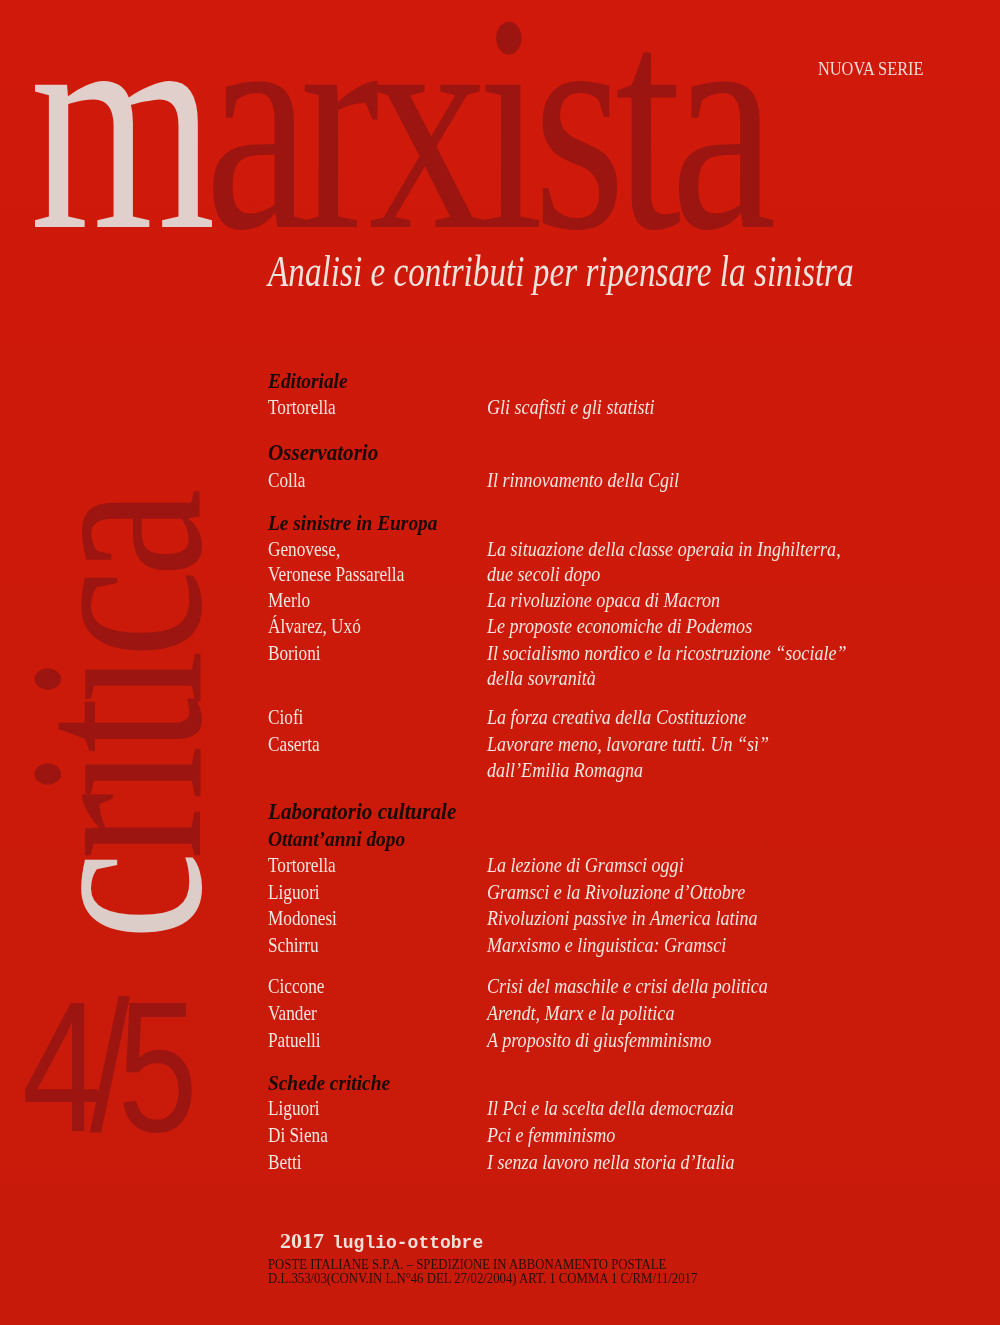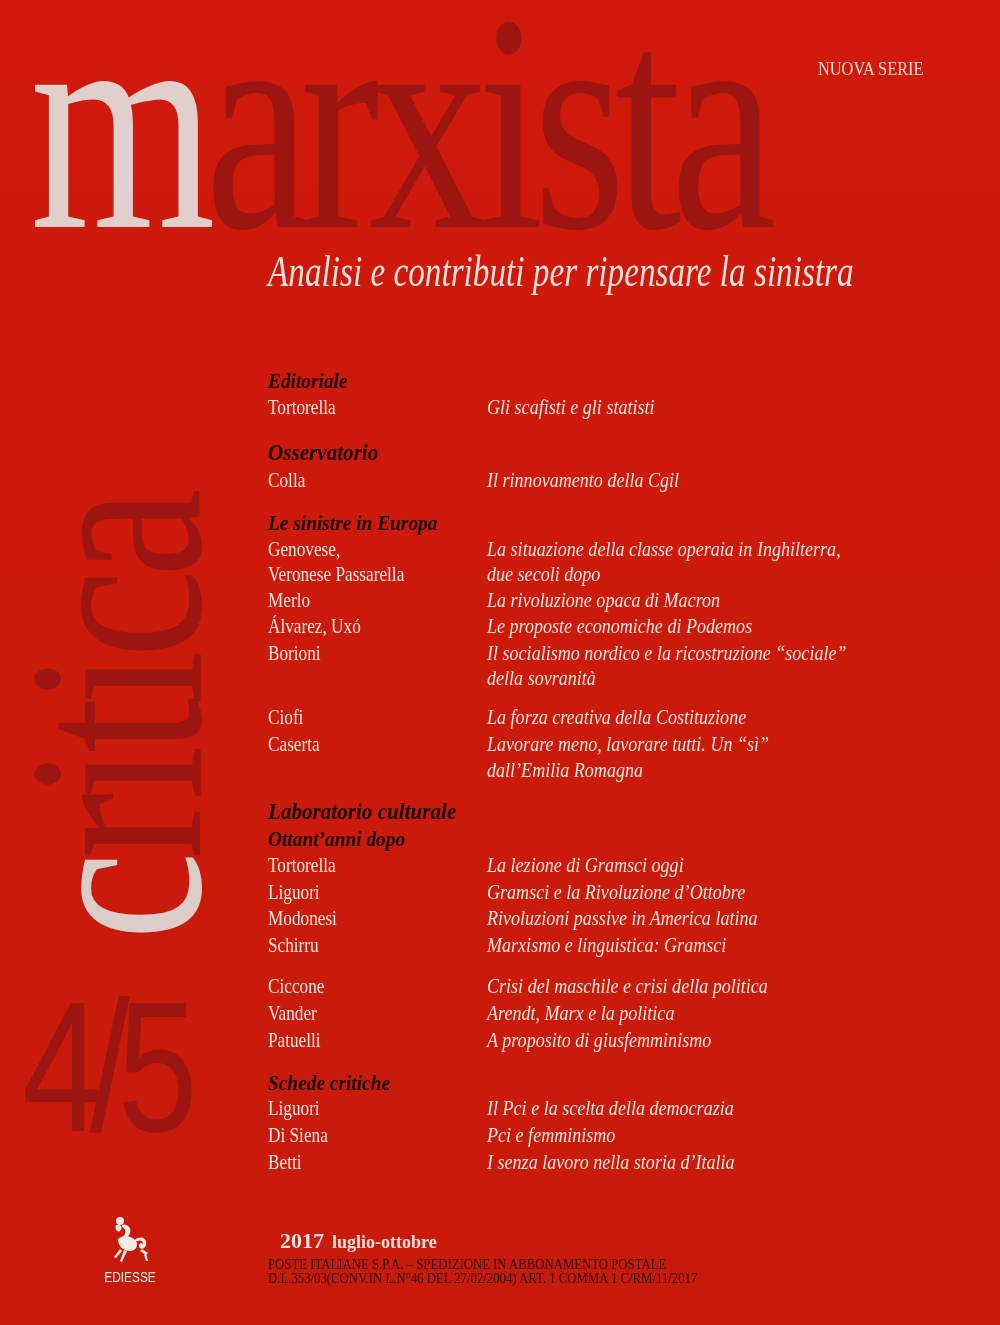--- a/index.html
+++ b/index.html
@@ -67,21 +67,21 @@
     position: absolute; left: 487px; color: #f3e6e1; font-size: 21px; font-style: italic;
     white-space: nowrap; transform: scaleX(0.86); transform-origin: left top;
   }
 
   
   .year {
     position: absolute; left: 268px; top: 1228px; color: #efe1da; font-weight: bold;
     white-space: nowrap;
   }
   .year .y { font-size: 22px; margin-left: 12px; }
-  .year .period { font-size: 18px; margin-left: 4px; }
+  .year .period { font-size: 18px; margin-left: 4px; font-family: Liberation Mono, monospace; }
   .postal {
     position: absolute; left: 268px; top: 1257px; color: #2a0c08; font-size: 14.5px;
     line-height: 14px; white-space: nowrap; transform: scaleX(0.88); transform-origin: left top;
   }
 
   
   .publisher { position: absolute; left: 90px; top: 1215px; width: 80px; text-align: center; }
   .publisher svg { display: block; margin: 0 auto; }
   .publisher-name {
     font-family: "Liberation Sans", "DejaVu Sans", sans-serif;
@@ -180,34 +180,14 @@
 
   <div class="year">
     <span class="y">2017</span>
     <span class="period">luglio-ottobre</span>
   </div>
   <div class="postal">
     <div>POSTE ITALIANE S.P.A. – SPEDIZIONE IN ABBONAMENTO POSTALE</div>
     <div>D.L.353/03(CONV.IN L.N°46 DEL 27/02/2004) ART. 1 COMMA 1  C/RM/11/2017</div>
   </div>
 
-  <div class="publisher">
-    <svg width="44" height="52" viewBox="0 0 44 52">
-      <g fill="#f5ebe6">
-
-        <circle cx="12" cy="6" r="4"></circle>
-        <path d="M8 10 C6 14, 10 18, 12 16 C14 14, 14 12, 12 10 Z"></path>
-        <path d="M14 10 C18 8, 24 12, 22 18 C21 22, 16 24, 14 22 C18 20, 19 14, 14 12 Z"></path>
-
-        <path d="M10 24 C14 20, 24 20, 28 26 C31 30, 28 36, 22 36 C16 36, 10 32, 10 24 Z"></path>
-
-        <path d="M26 26 C30 20, 40 22, 38 30 C36 36, 30 34, 31 30 C32 27, 35 28, 34 30 C36 28, 34 24, 30 26 Z"></path>
-
-        <path d="M12 34 L6 42 L8 43 L14 36 Z"></path>
-        <path d="M16 35 L12 46 L14 47 L19 36 Z"></path>
-        <path d="M34 34 L40 38 L38 40 L32 36 Z"></path>
-        <path d="M38 38 L40 46 L38 46 L36 40 Z"></path>
-      </g>
-    </svg>
-    <div class="publisher-name">EDIESSE</div>
-  </div>
 
 </div>
 
 </body></html>

